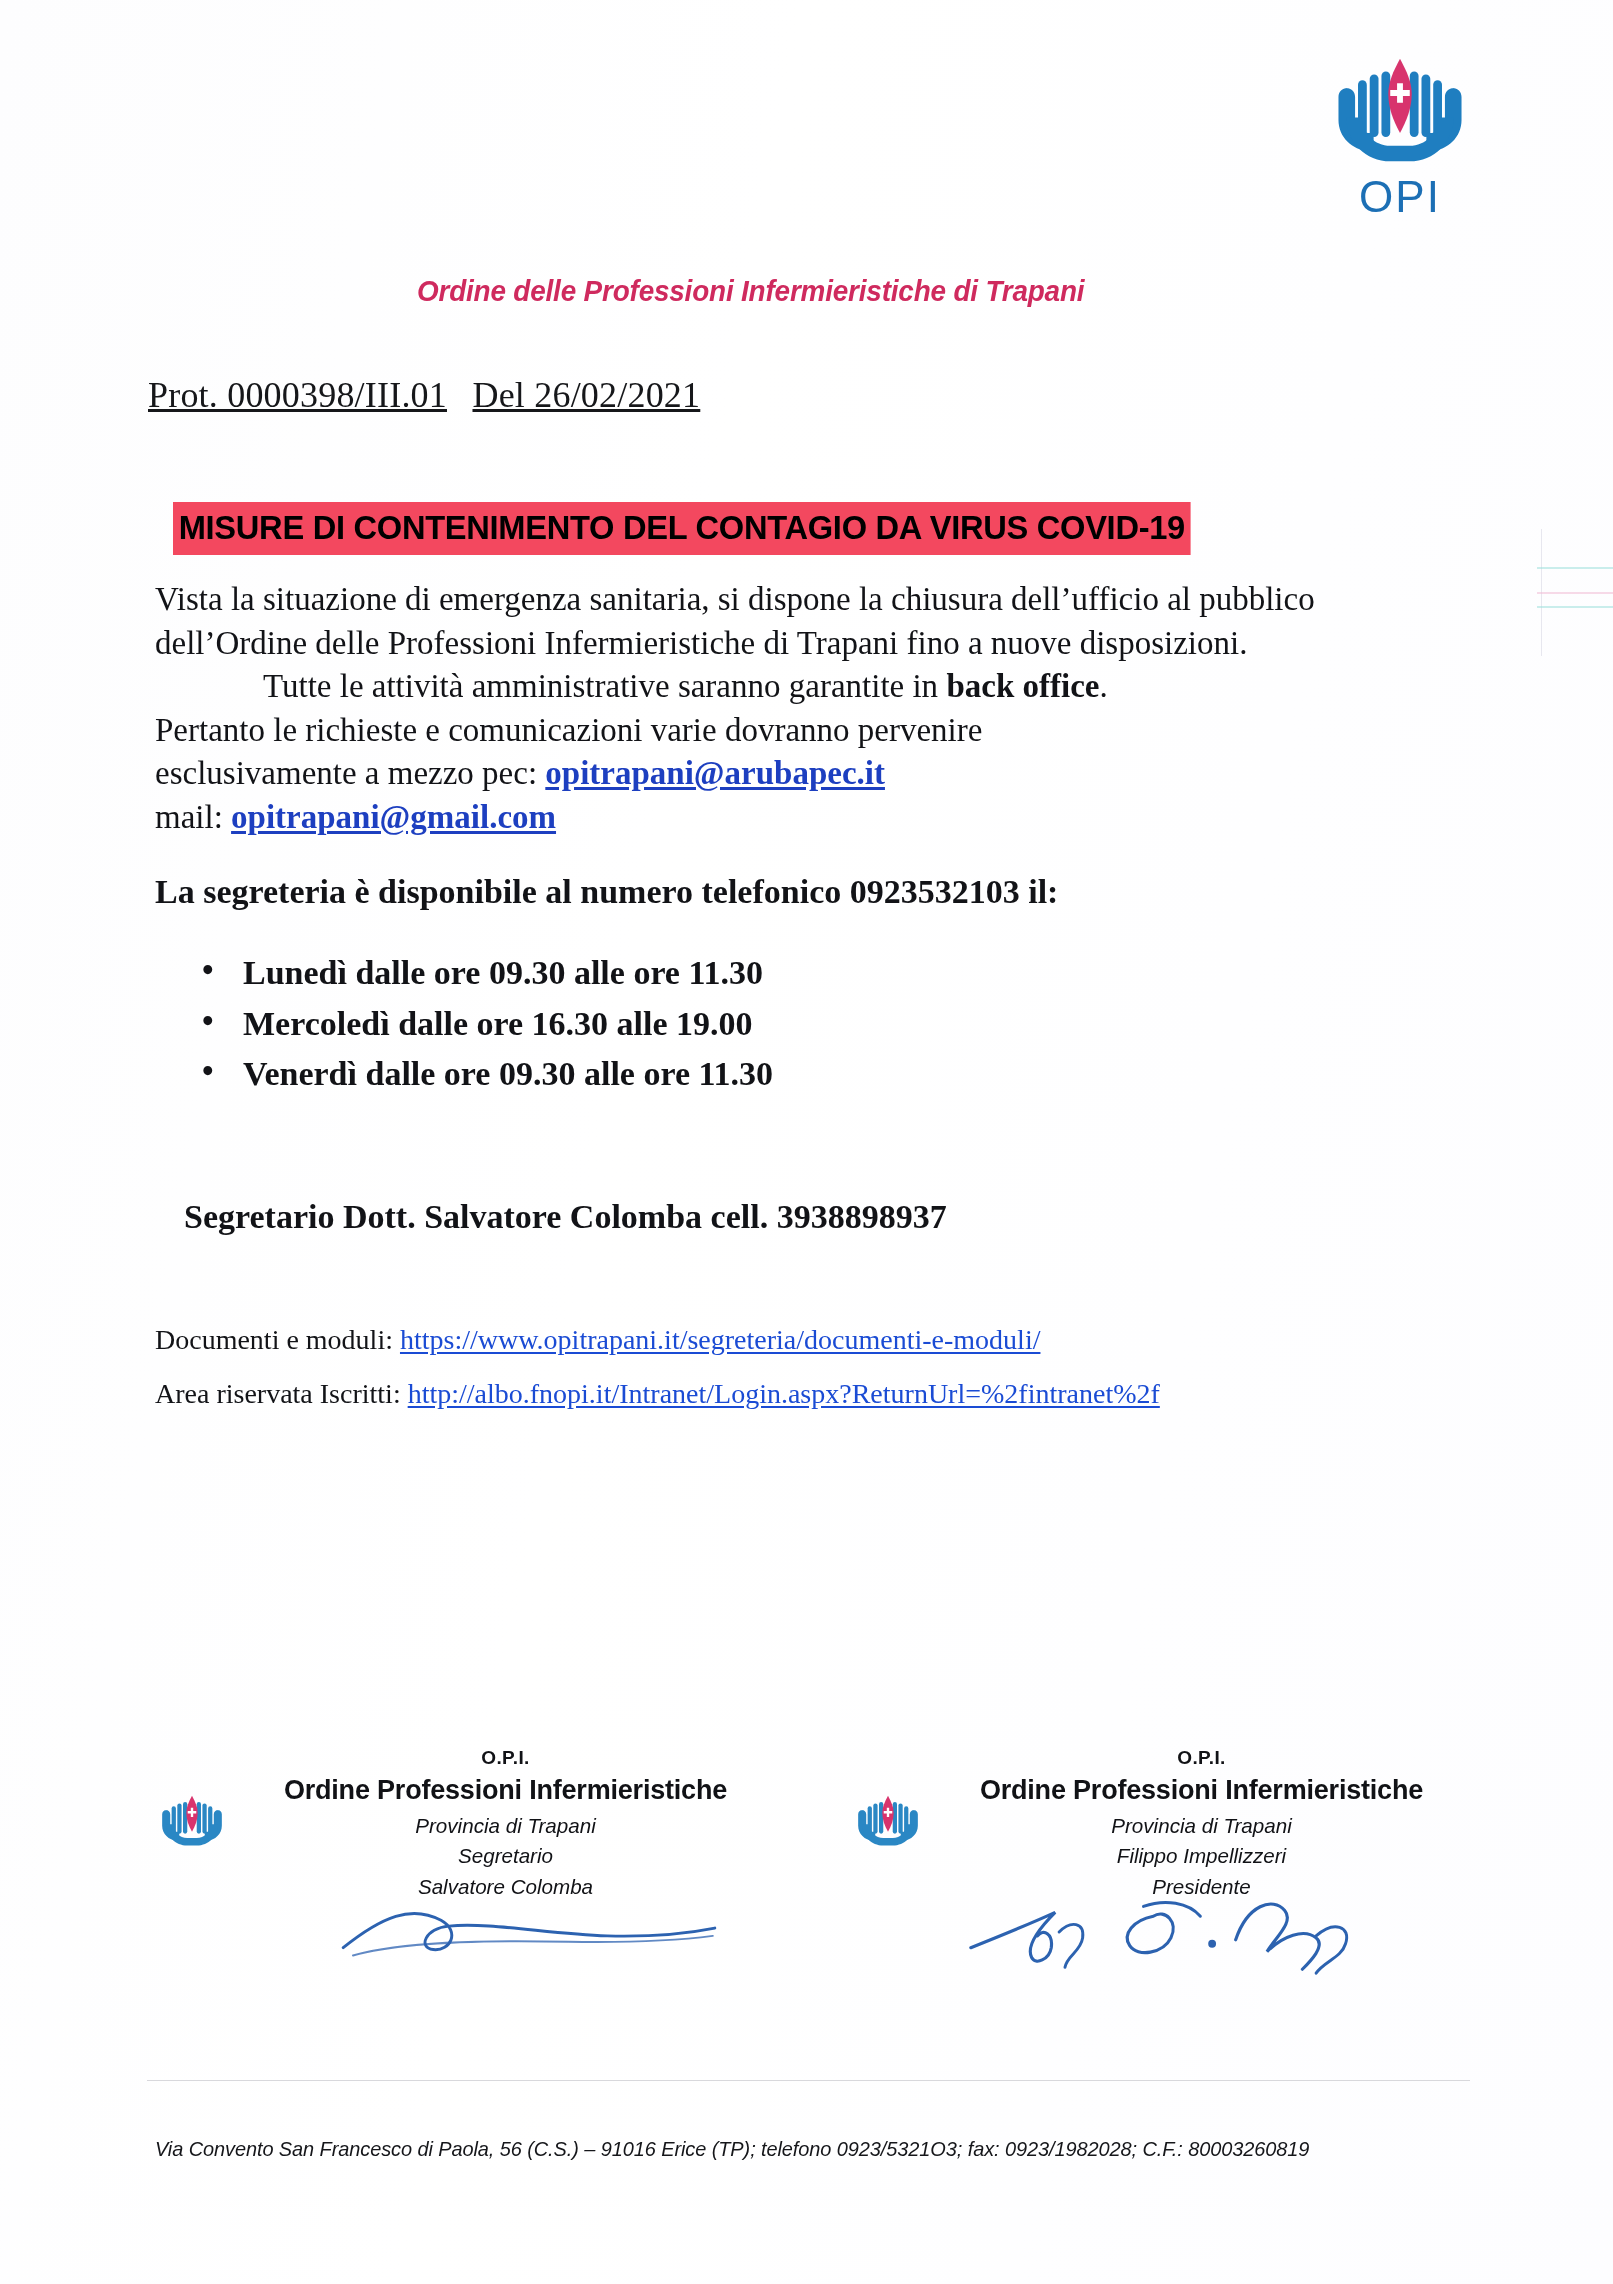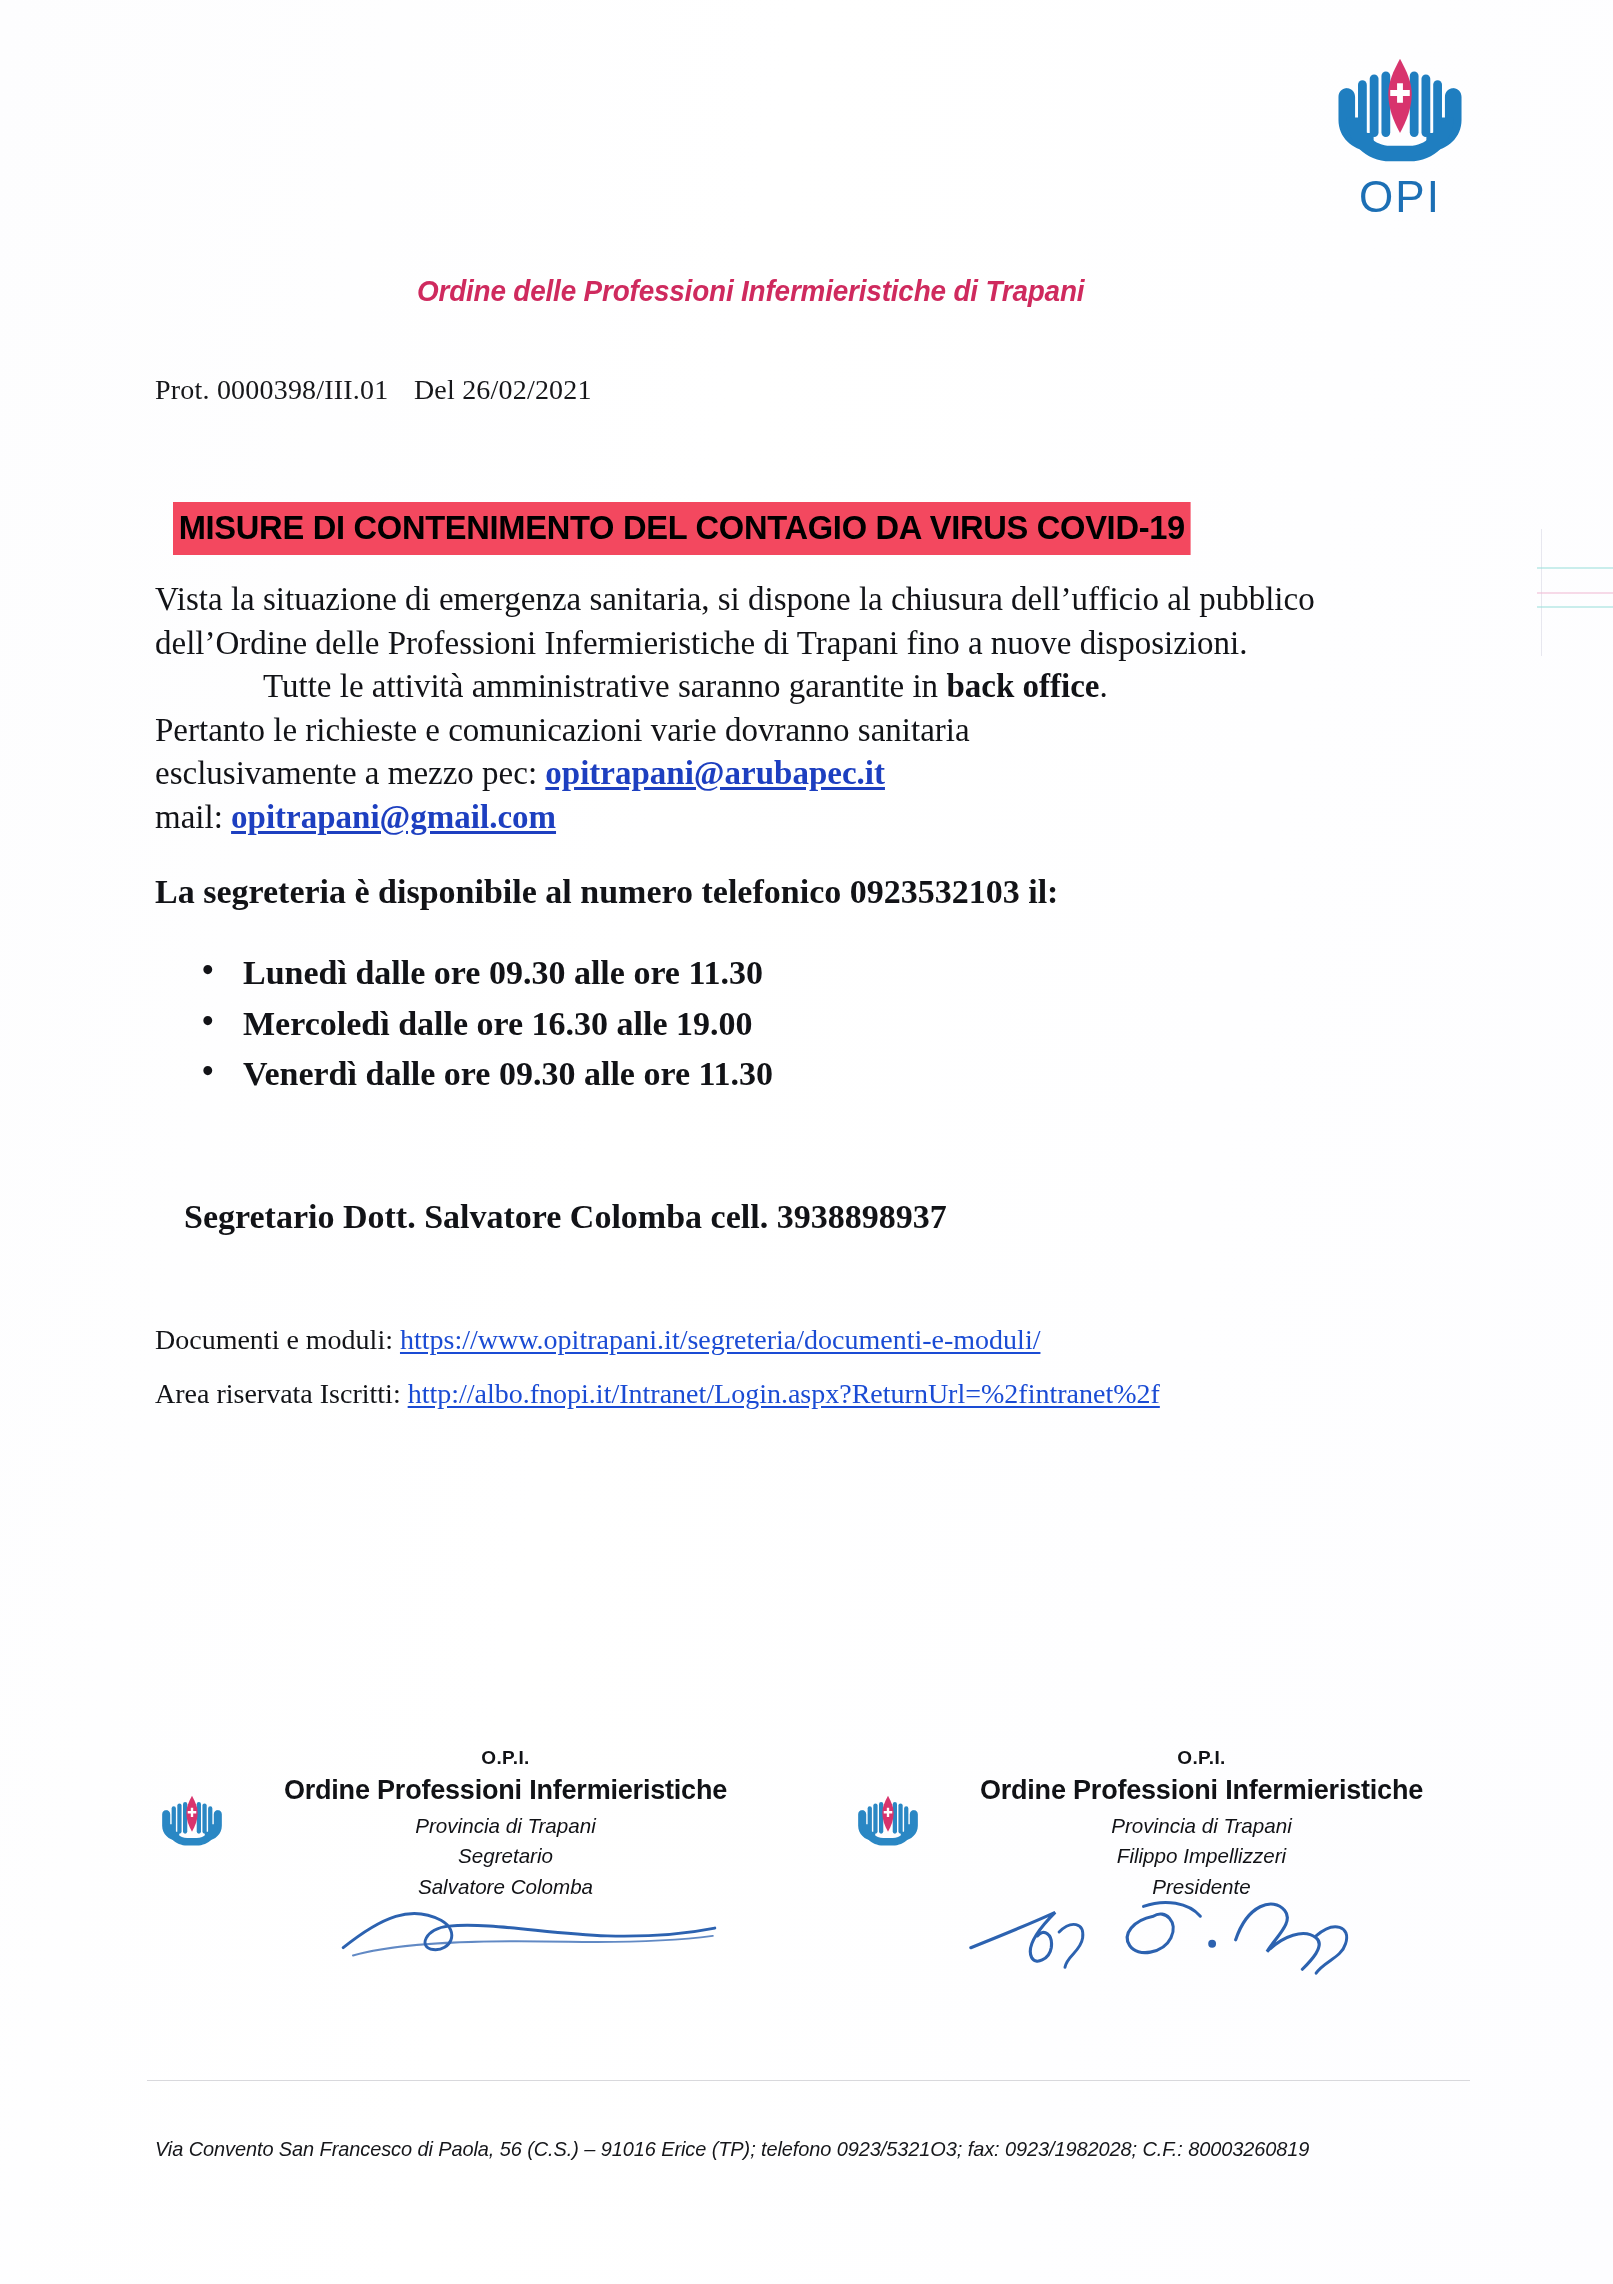--- a/index.html
+++ b/index.html
@@ -55,26 +55,27 @@
     font-size: 30px;
     letter-spacing: -0.2px;
     color: #cf2a5e;
     transform: scaleX(0.93);
     transform-origin: left center;
     white-space: nowrap;
   }
 
   .prot-line {
     position: absolute;
-    left: 155px;
+    left: 148px;
     top: 374px;
-    font-size: 28px;
+    font-size: 36px;
     color: #16171a;
     letter-spacing: 0.2px;
     white-space: nowrap;
+    text-decoration: underline;
   }
   .prot-gap { display: inline-block; width: 25.5px; }
 
   
   .doc-title-wrap {
     position: absolute;
     left: 173px;
     top: 502px;
   }
   .doc-title {
@@ -278,21 +279,21 @@
     <span class="doc-title">MISURE DI CONTENIMENTO DEL CONTAGIO DA VIRUS COVID-19</span>
   </div>
 
   <div class="body-wrap">
 
     <p class="para para-main">Vista la situazione di emergenza sanitaria, si dispone la chiusura dell’ufficio al pubblico dell’Ordine delle Professioni Infermieristiche di Trapani fino a nuove disposizioni.</p>
 
     <p class="para para-indent"><span>Tutte le attività amministrative saranno garantite in </span><span class="b">back office</span><span>.</span></p>
 
     <p class="para para-pec">
-      <span>Pertanto le richieste e comunicazioni varie dovranno sanitaria</span><br>
+      <span>Pertanto le richieste e comunicazioni varie dovranno pervenire</span><br>
       <span>esclusivamente a mezzo pec: </span><a class="mail-link" href="#">opitrapani@arubapec.it</a><br>
       <span>mail: </span><a class="mail-link" href="#">opitrapani@gmail.com</a>
     </p>
 
     <p class="segreteria">La segreteria è disponibile al numero telefonico 0923532103 il:</p>
 
     <ul class="hours">
       <li>Lunedì dalle ore 09.30 alle ore 11.30</li>
       <li>Mercoledì dalle ore 16.30 alle 19.00</li>
       <li>Venerdì dalle ore 09.30 alle ore 11.30</li>

